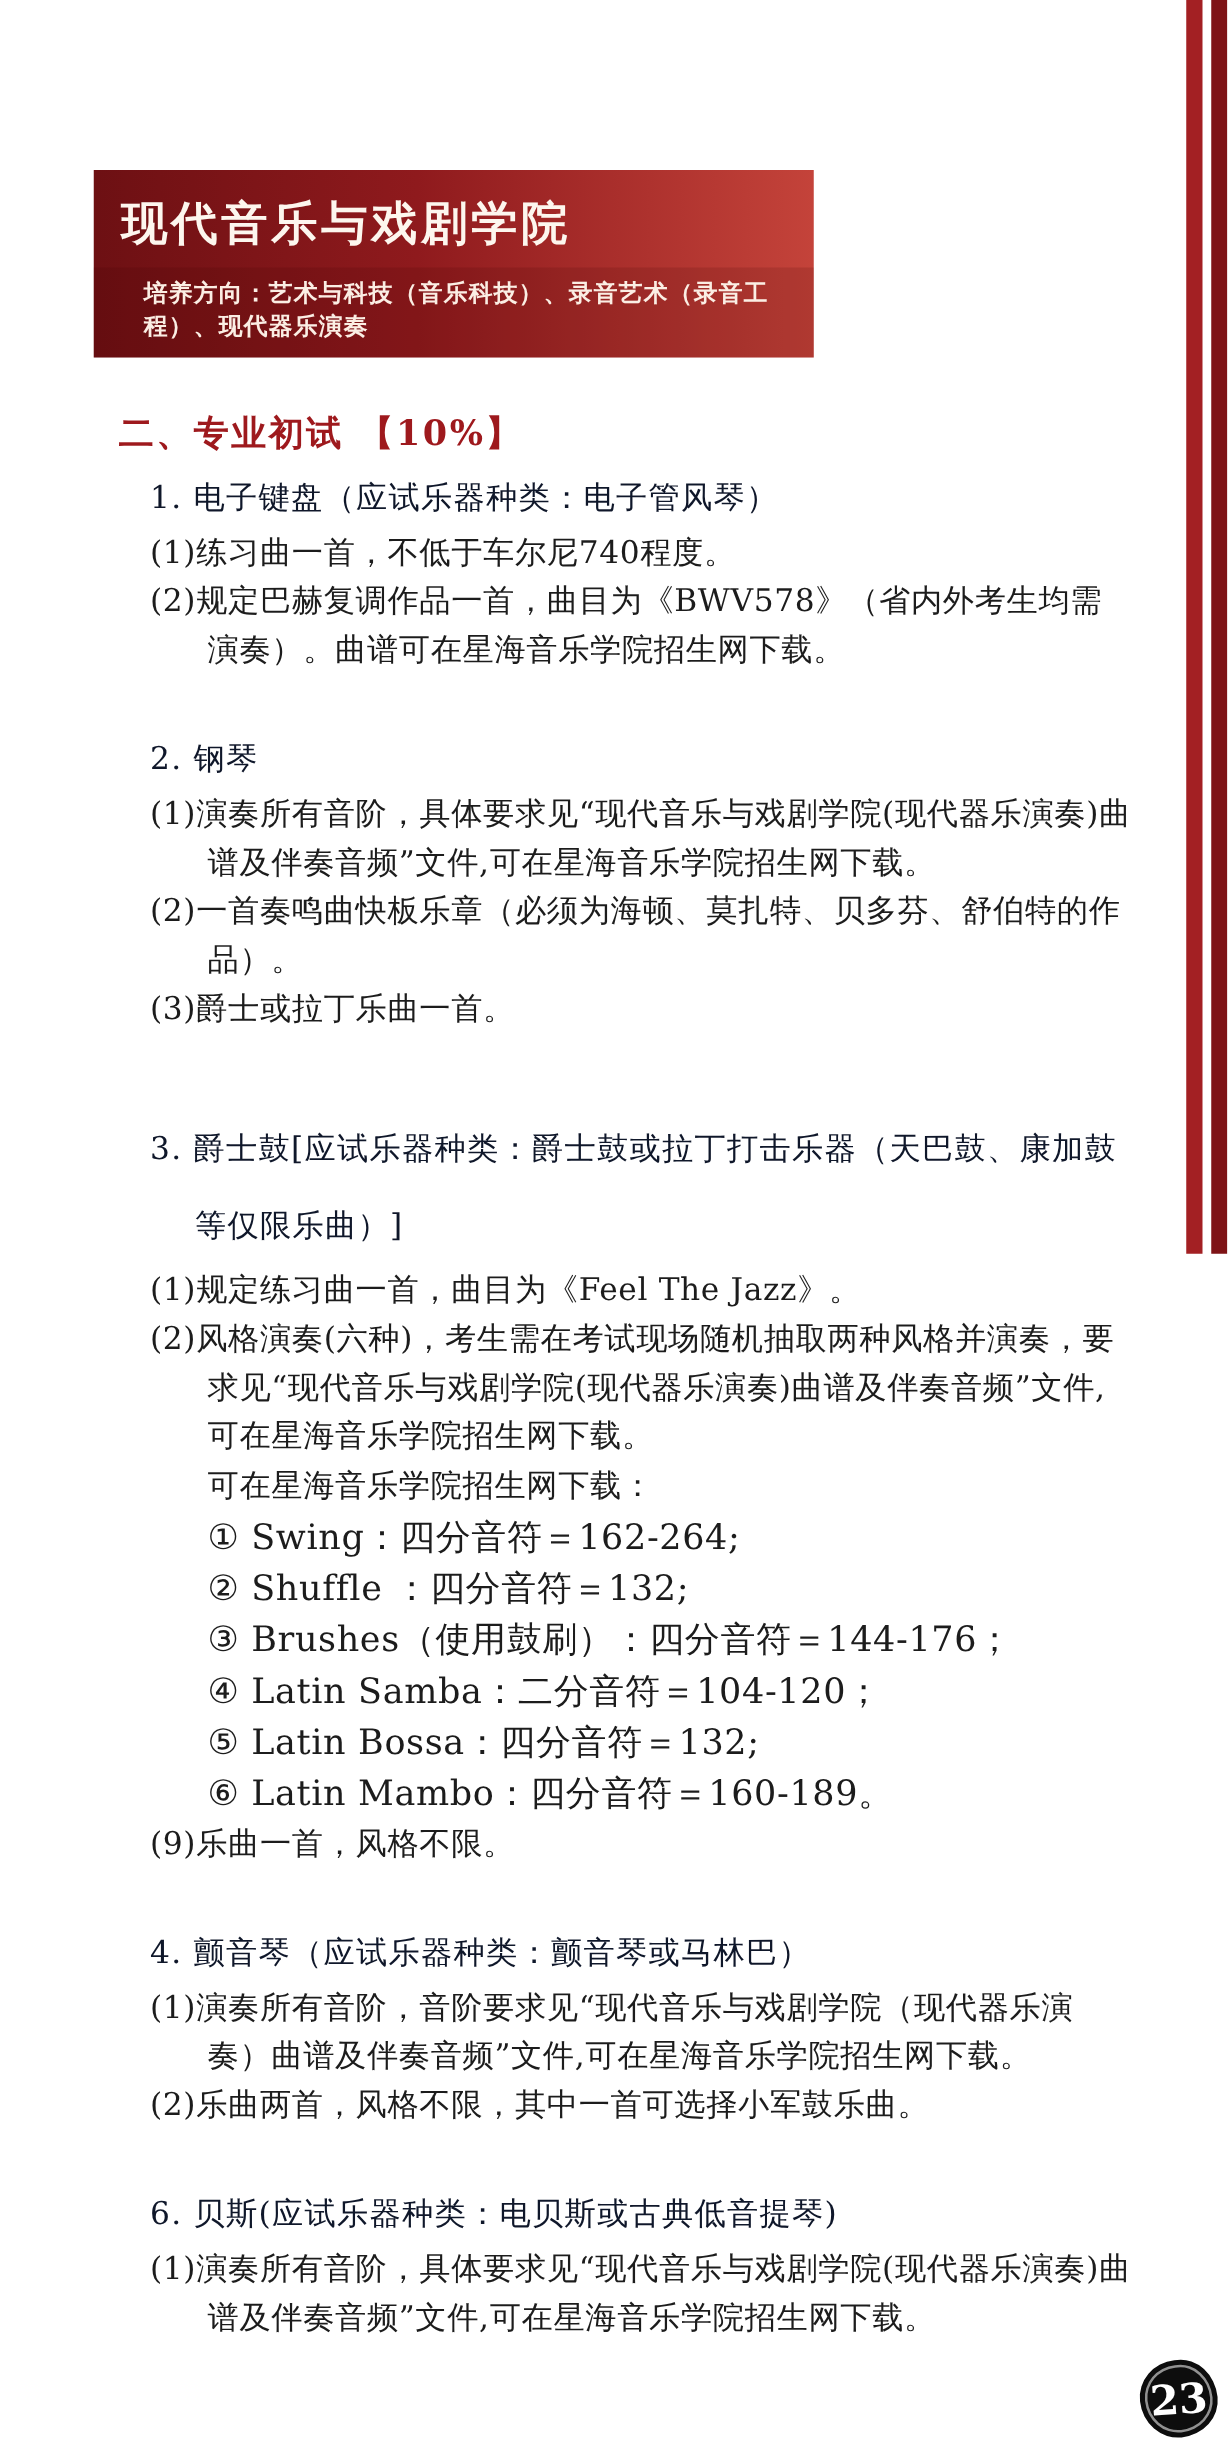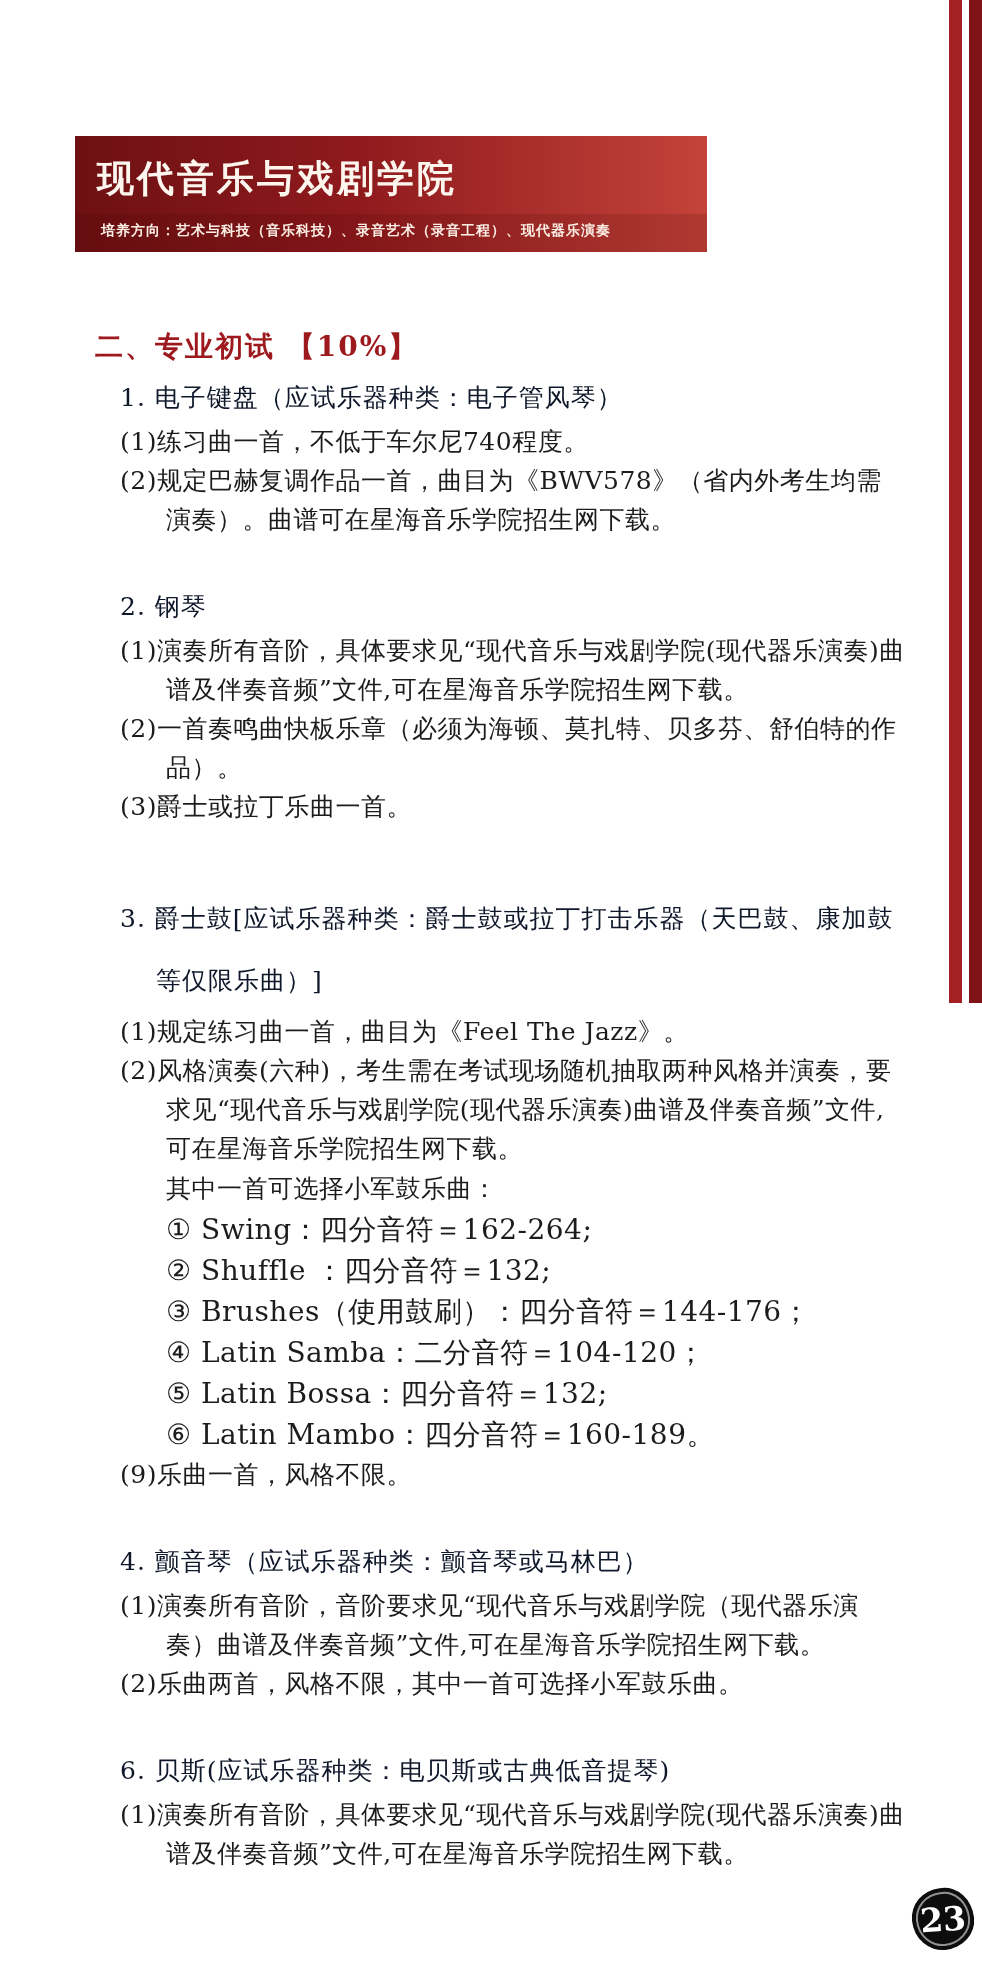--- a/index.html
+++ b/index.html
@@ -11,31 +11,31 @@
     font-family:"DejaVu Serif","Liberation Serif",serif;
     color:#1c1c1c;
   }
   
   .edge-bars{position:absolute;top:0;right:0;width:34px;height:1003px;}
   .edge-bar-inner{position:absolute;top:0;right:20px;width:13px;height:100%;background:#a32023;}
   .edge-bar-outer{position:absolute;top:0;right:0;width:13px;height:100%;background:#7e1316;}
 
   
   .banner{
-    position:absolute;left:75px;top:136px;width:632px;
+    position:absolute;left:75px;top:136px;width:576px;
     background:linear-gradient(90deg,#6d1013 0%,#8f1a1d 45%,#c4433a 100%);
   }
   .banner-title{
     padding:18px 0 10px 22px;
     color:#fdf6ee;font-size:37px;font-weight:bold;letter-spacing:3px;
   }
   .banner-subtitle{
-    padding:8px 0 12px 26px;
+    padding:8px 0 12px 40px;
     background:rgba(60,0,0,0.14);
-    color:#fbeee4;font-size:14px;font-weight:bold;letter-spacing:1px;
+    color:#fbeee4;font-size:19px;font-weight:bold;letter-spacing:1px;
   }
 
   
   .content{position:absolute;left:95px;top:296px;width:812px;margin-top:32px;}
   .section-heading{
     color:#9e191d;font-size:28px;font-weight:bold;letter-spacing:2px;
     margin:0 0 12px 0;
   }
   .item{margin:48px 0 0 25px;}
   .item.first{margin-top:6px;}
@@ -107,21 +107,21 @@
       <div class="item-title">2. 钢琴</div>
       <div class="item-point">(1)演奏所有音阶，具体要求见“现代音乐与戏剧学院(现代器乐演奏)曲谱及伴奏音频”文件,可在星海音乐学院招生网下载。</div>
       <div class="item-point">(2)一首奏鸣曲快板乐章（必须为海顿、莫扎特、贝多芬、舒伯特的作品）。</div>
       <div class="item-point">(3)爵士或拉丁乐曲一首。</div>
     </div>
 
     <div class="item gap-lg">
       <div class="item-title tall">3. 爵士鼓[应试乐器种类：爵士鼓或拉丁打击乐器（天巴鼓、康加鼓等仅限乐曲）]</div>
       <div class="item-point">(1)规定练习曲一首，曲目为《Feel The Jazz》。</div>
       <div class="item-point">(2)风格演奏(六种)，考生需在考试现场随机抽取两种风格并演奏，要求见“现代音乐与戏剧学院(现代器乐演奏)曲谱及伴奏音频”文件,可在星海音乐学院招生网下载。</div>
-      <div class="styles-heading">其中一首可选择小军鼓乐曲：</div>
+      <div class="styles-heading">可在星海音乐学院招生网下载：</div>
       <div class="style-line">① Swing：四分音符＝162-264;</div>
       <div class="style-line">② Shuffle ：四分音符＝132;</div>
       <div class="style-line">③ Brushes（使用鼓刷）：四分音符＝144-176；</div>
       <div class="style-line">④ Latin Samba：二分音符＝104-120；</div>
       <div class="style-line">⑤ Latin Bossa：四分音符＝132;</div>
       <div class="style-line">⑥ Latin Mambo：四分音符＝160-189。</div>
       <div class="item-point">(9)乐曲一首，风格不限。</div>
     </div>
 
     <div class="item">

